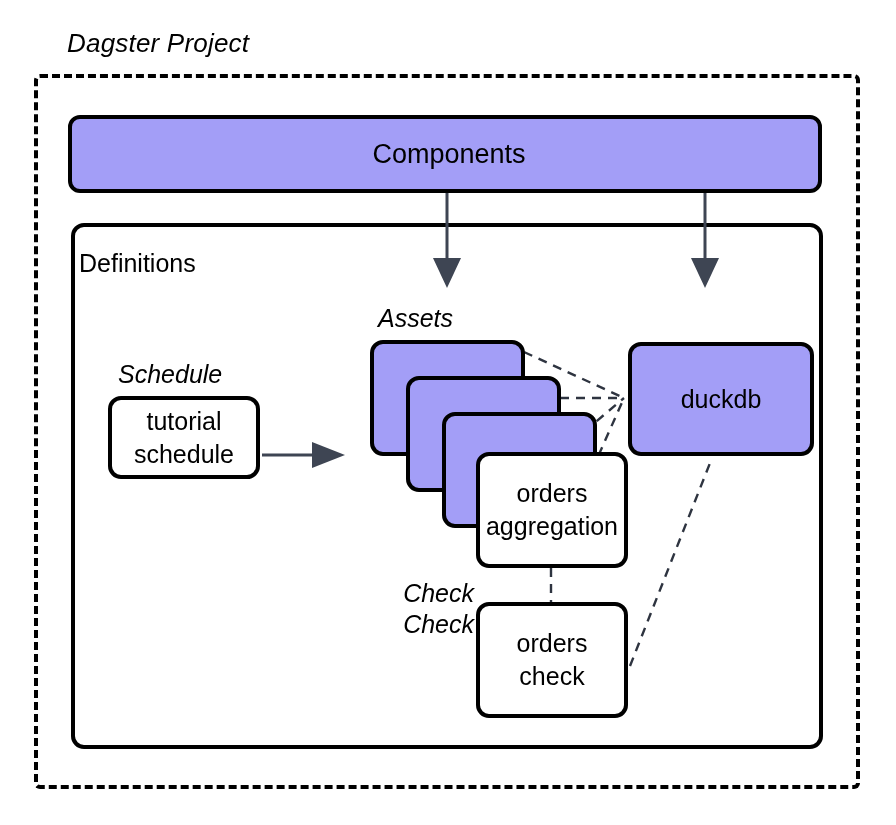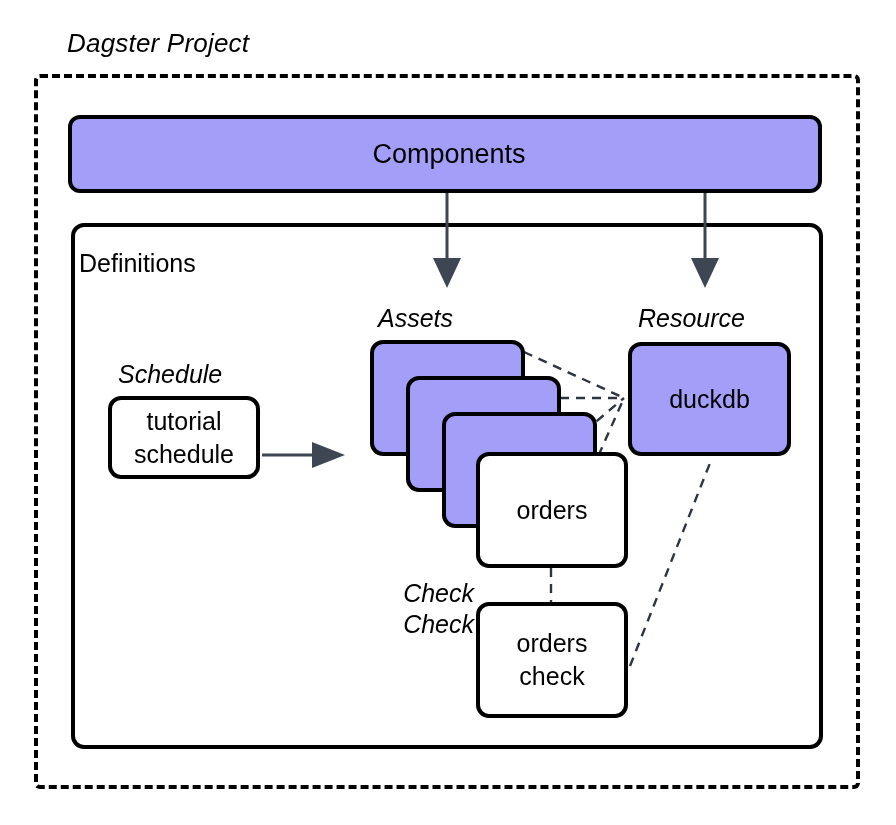--- a/index.html
+++ b/index.html
@@ -151,41 +151,40 @@
     left: 476px; top: 602px; width: 152px; height: 116px; z-index: 9;
   }
 
   
   .node-tutorial-schedule {
     left: 108px; top: 396px; width: 152px; height: 83px; z-index: 6;
   }
 
   
   .node-duckdb {
-    left: 628px; top: 342px; width: 163px; height: 114px; z-index: 6;
+    left: 628px; top: 342px; width: 186px; height: 114px; z-index: 6;
   }
 </style>
 </head>
 <body>
 
 <div id="diagram-root">
 
   <div class="project-title">Dagster Project</div>
 
   <div class="project-boundary"></div>
 
   <div class="components-bar">
     <span class="label">Components</span>
   </div>
 
   <div class="definitions-box"></div>
   <div class="definitions-label">Definitions</div>
 
   <div class="caption caption-assets">Assets</div>
-  <div class="caption caption-resource">Resource</div>
   <div class="caption caption-schedule">Schedule</div>
   <div class="caption caption-assetcheck">
     <span>Check</span><br>
     <span>Check</span>
   </div>
 
   <svg id="connectors" viewBox="0 0 896 825">
     <defs>
       <marker id="arrowSolid" markerWidth="11" markerHeight="11" refX="1" refY="5.5" orient="auto" markerUnits="userSpaceOnUse">
         <path d="M0,0 L11,5.5 L0,11 z" fill="#3e4553"></path>
@@ -227,20 +226,21 @@
   <div class="node purple asset-card-2"></div>
   <div class="node purple asset-card-3"></div>
 
   <div class="node node-tutorial-schedule">
     <span>tutorial</span>
     <span>schedule</span>
   </div>
 
   <div class="node node-orders-aggregation">
     <span>orders</span>
+    <span>aggregation</span>
   </div>
 
   <div class="node node-orders-check">
     <span>orders</span>
     <span>check</span>
   </div>
 
   <div class="node purple node-duckdb">
     <span>duckdb</span>
   </div>

